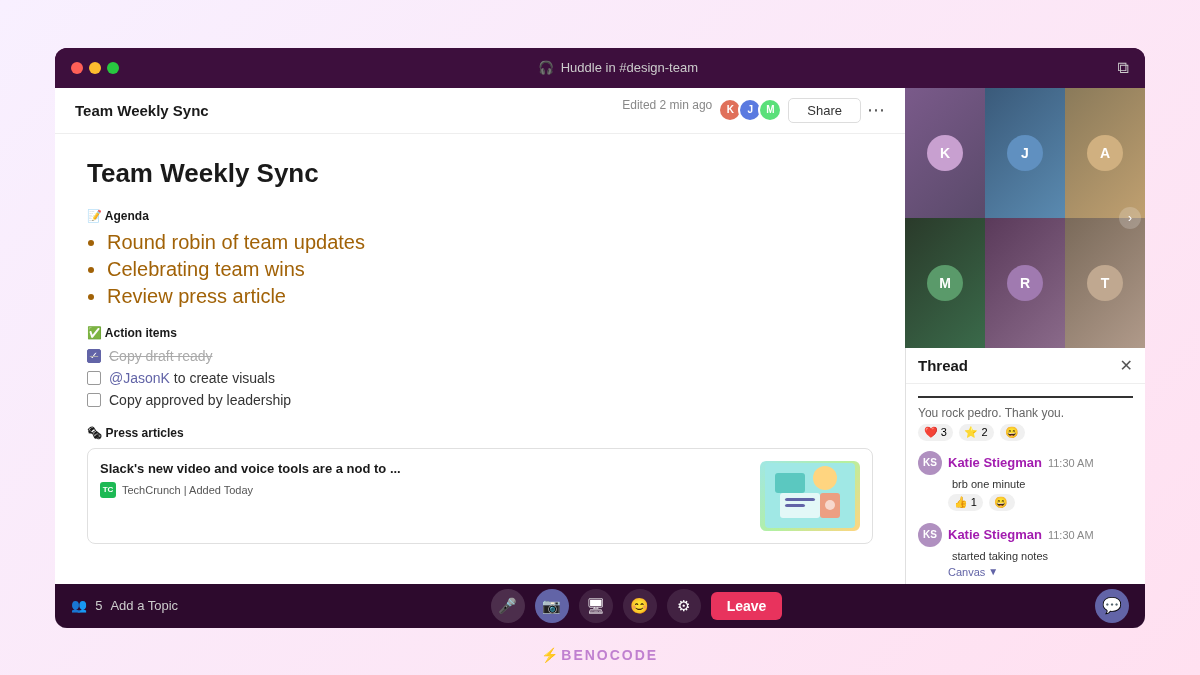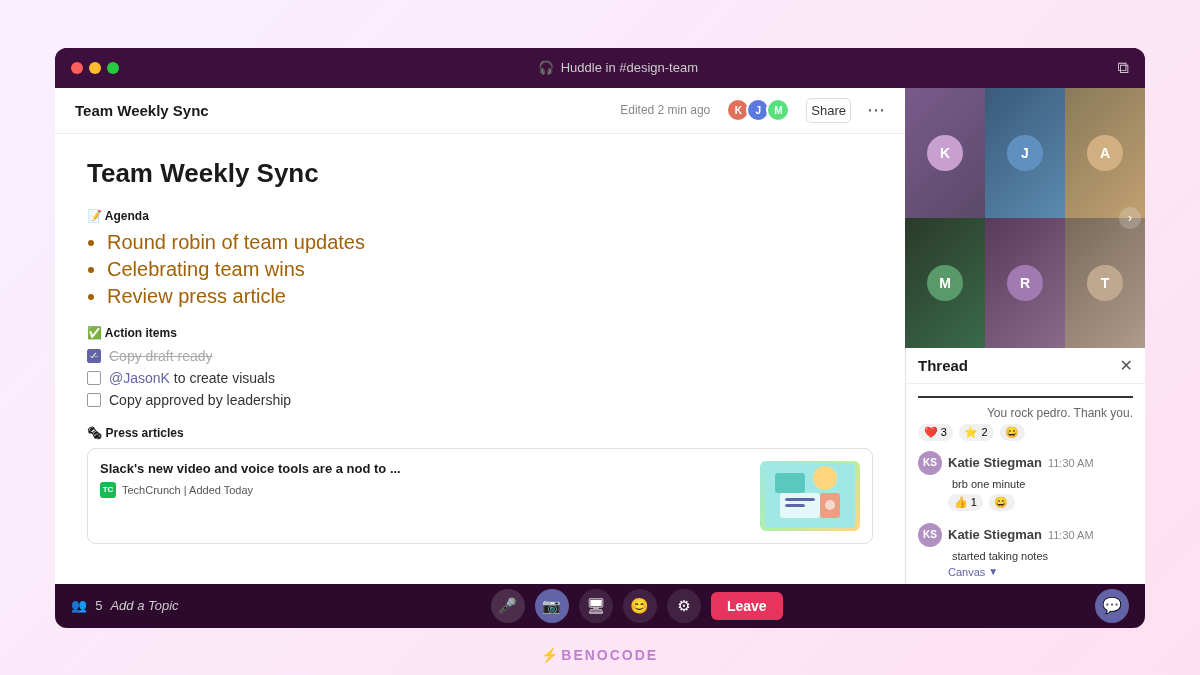--- a/index.html
+++ b/index.html
@@ -50,38 +50,38 @@
     }
     .doc-header {
       display: flex;
       align-items: center;
       justify-content: space-between;
       padding: 10px 20px;
       border-bottom: 1px solid #eee;
       background: #fff;
     }
     .doc-title-small { font-size: 15px; font-weight: 600; color: #1a1a1a; }
-    .doc-header-right { display: flex; align-items: center; gap: 16px; }
+    .doc-header-right { display: flex; gap: 6px; }
     .edited-text { font-size: 12px; color: #888; }
     .avatar-stack { display: flex; }
     .avatar-small {
       width: 24px; height: 24px; border-radius: 50%;
       border: 2px solid #fff;
       overflow: hidden;
       margin-left: -4px;
     }
     .avatar-small:first-child { margin-left: 0; }
     .avatar-placeholder {
       width: 100%; height: 100%;
       display: flex; align-items: center; justify-content: center;
       font-size: 10px; font-weight: bold; color: #fff;
     }
     .share-btn {
       background: none; border: 1px solid #ddd; border-radius: 5px;
-      padding: 4px 4px; font-size: 13px; cursor: pointer; color: #333;
+      padding: 4px 18px; font-size: 13px; cursor: pointer; color: #333;
     }
     .more-btn { background: none; border: none; font-size: 18px; cursor: pointer; color: #555; }
     .doc-body {
       flex: 1;
       padding: 24px 32px;
       overflow-y: auto;
     }
     .doc-main-title { font-size: 26px; font-weight: 700; color: #1a1a1a; margin-bottom: 20px; }
     .doc-section { margin-bottom: 18px; }
     .doc-section-title { font-size: 12px; font-weight: 600; color: #1a1a1a; margin-bottom: 8px; }
@@ -184,21 +184,21 @@
       display: flex; align-items: center; gap: 3px;
     }
     .msg-block { margin-bottom: 12px; }
     .msg-header { display: flex; align-items: center; gap: 6px; margin-bottom: 3px; }
     .msg-avatar {
       width: 24px; height: 24px; border-radius: 50%;
       background: #b0a0c0; flex-shrink: 0;
       display: flex; align-items: center; justify-content: center;
       font-size: 10px; font-weight: bold; color: #fff;
     }
-    .msg-name { font-size: 13px; font-weight: 600; color: #404040; }
+    .msg-name { font-size: 13px; font-weight: 600; color: #a21caf; }
     .msg-time { font-size: 11px; color: #888; }
     .msg-text { font-size: 11px; color: #333; margin-left: 34px; }
     .canvas-tag {
       display: inline-flex; align-items: center; gap: 3px;
       font-size: 11px; color: #6264a7; margin-left: 30px; margin-top: 2px;
     }
     .canvas-dropdown { font-size: 10px; }
     .canvas-card {
       margin: 6px 0 6px 30px;
       border: 1px solid #e0e0e0; border-radius: 6px;
@@ -392,21 +392,21 @@
       </div>
 
       <div class="thread-pane" style="flex:1;">
         <div class="thread-header">
           <span class="thread-title">Thread</span>
           <button class="close-btn">✕</button>
         </div>
 
         <div class="thread-messages">
           <hr class="thread-divider">
-          <div style="font-size:12px;color:#666;margin-bottom:4px;text-align:right;">You rock pedro. Thank you.</div>
+          <div style="font-size:12px;color:#666;margin-bottom:4px;">You rock pedro. Thank you.</div>
           <div class="reaction-bar">
             <span class="reaction">❤️ <span>3</span></span>
             <span class="reaction">⭐ <span>2</span></span>
             <span class="reaction">😄</span>
           </div>
 
           <div class="msg-block">
             <div class="msg-header">
               <div class="msg-avatar" style="background:#b090c0;">KS</div>
               <span class="msg-name">Katie Stiegman</span>
@@ -441,21 +441,21 @@
         </div>
 
       </div>
     </div>
   </div>
 
   <div class="bottom-bar">
     <div class="bottom-left">
       <span>👥</span>
       <span>5</span>
-      <span style="cursor:pointer;font-style:italic;">Add a Topic</span>
+      <span style="cursor:pointer;">Add a Topic</span>
     </div>
     <div class="bottom-center">
       <button class="bottom-btn" style="background:rgba(255,255,255,0.15);">
         <span>🎤</span>
       </button>
       <button class="bottom-btn active">
         <span>📷</span>
       </button>
       <button class="bottom-btn">
         <span>🖥</span>

